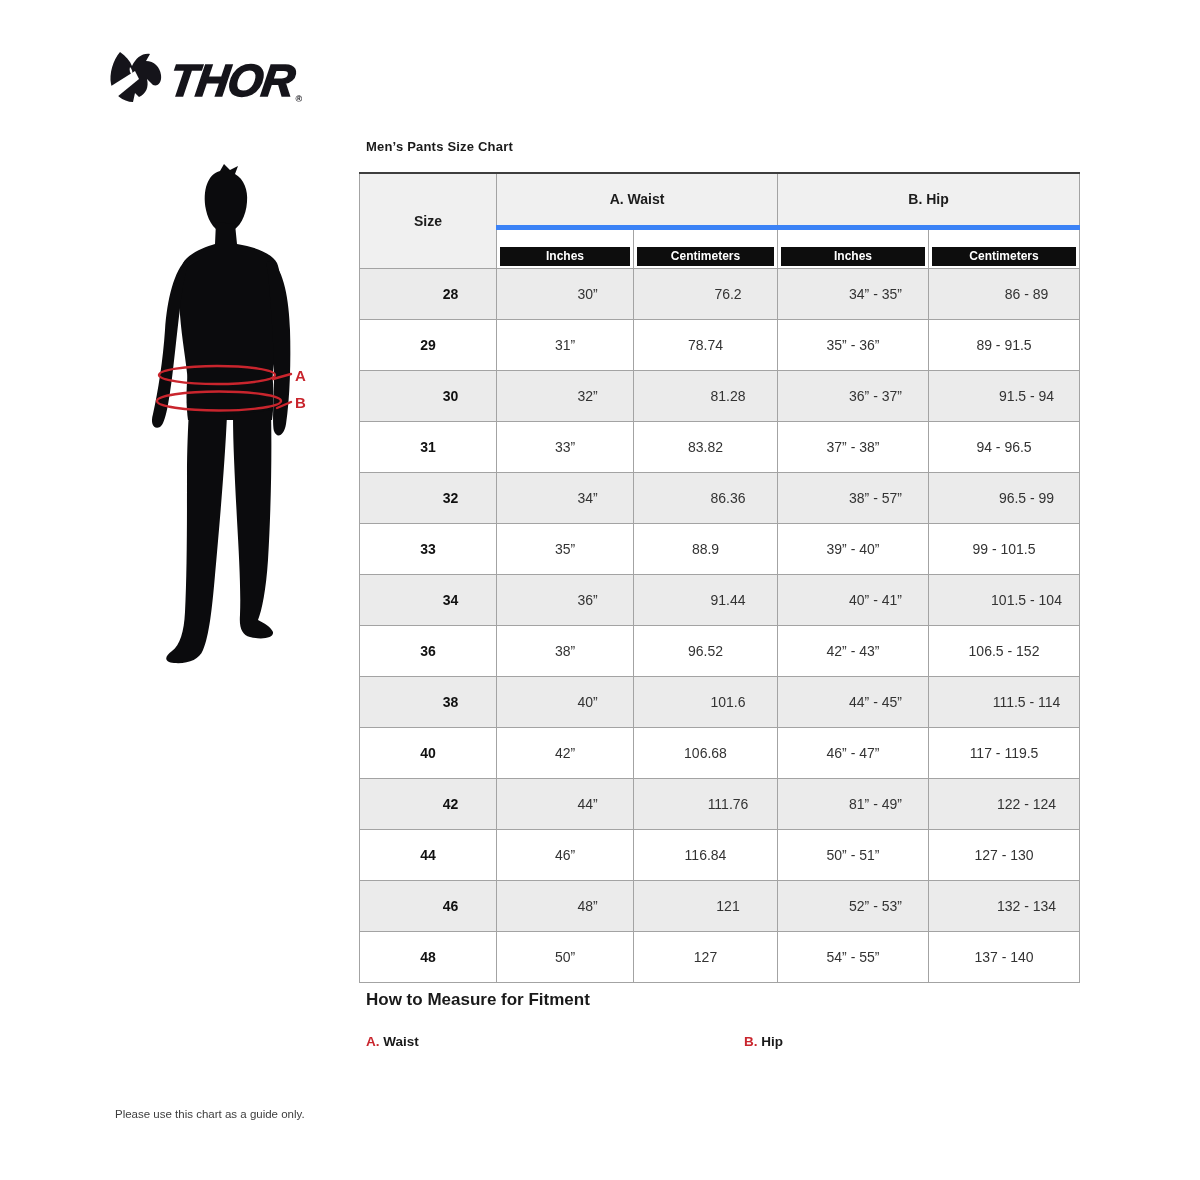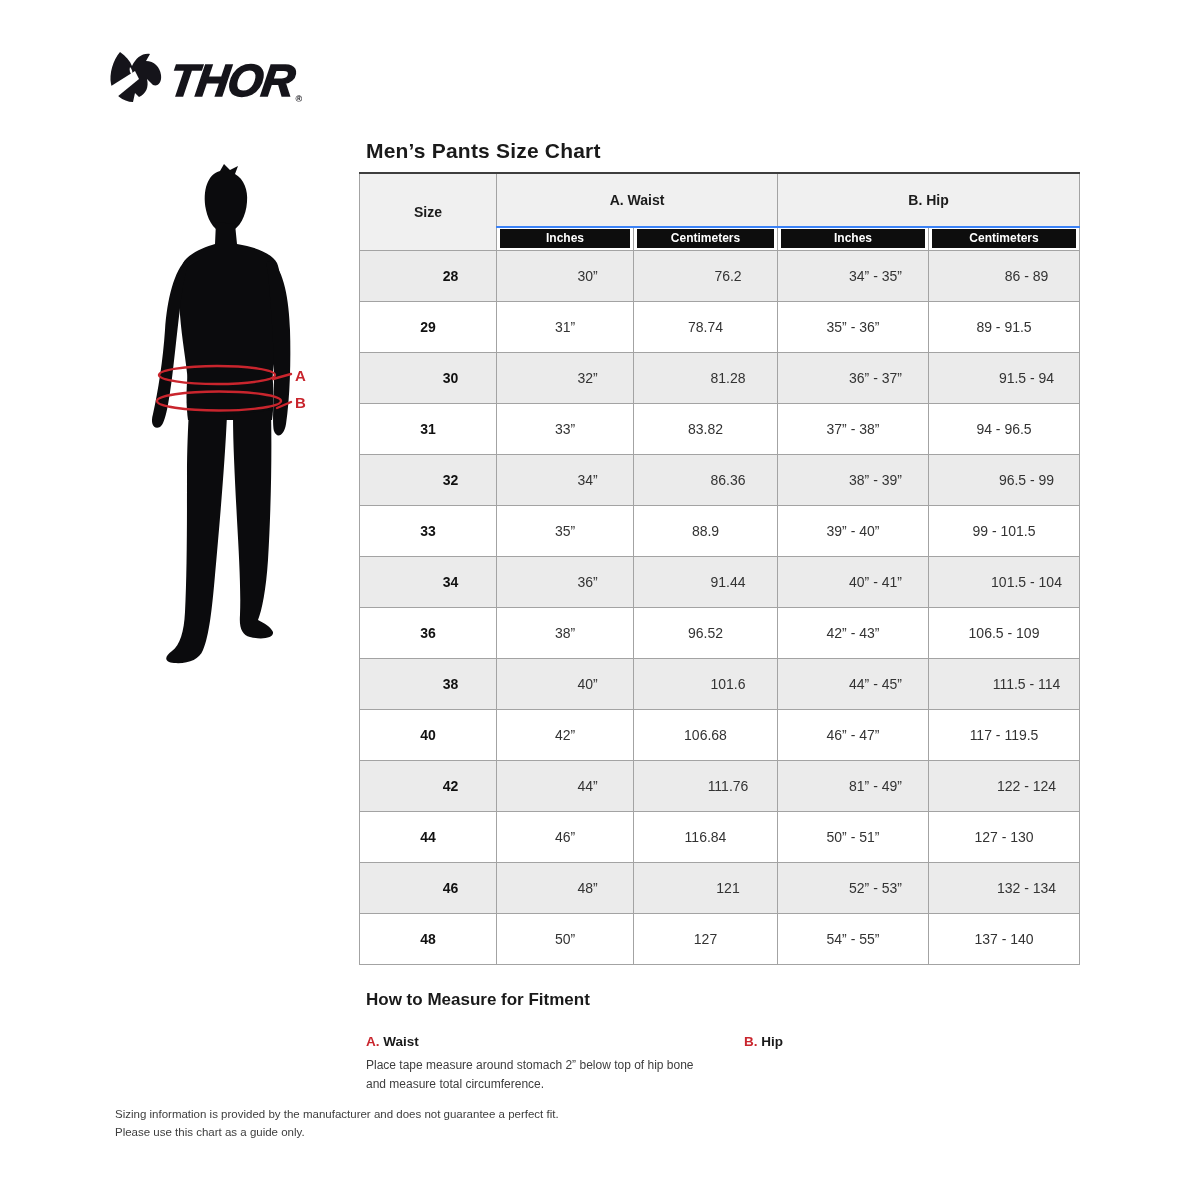--- a/index.html
+++ b/index.html
@@ -34,21 +34,21 @@
     align-self: flex-end; margin: 0 0 2px 2px;
     -webkit-text-stroke: 0;
   }
 
   
   .figure-svg { position: absolute; left: 140px; top: 160px; }
 
   
   .page-title {
     position: absolute; left: 366px; top: 139px;
-    margin: 0; font-size: 21px; font-weight: bold; color: #1a1a1a;
+    margin: 0; font-size: 13px; font-weight: bold; color: #1a1a1a;
     letter-spacing: 0.2px;
   }
 
   
   .size-table {
     position: absolute; left: 359px; top: 172px;
     width: 720px;
     border-collapse: collapse; table-layout: fixed;
     border: 1px solid #a3a3a3;
     border-top: 2px solid #3e3e3e;
@@ -59,22 +59,22 @@
     padding: 0;
   }
   .size-table thead th.group {
     background: #f0f0f0;
     height: 54px;
     font-size: 14px; font-weight: bold; color: #1c1c1c;
   }
   .size-table thead tr.subrow th {
     height: 22px;
     background: #ffffff;
-    border-top: 2px solid #3b82f6;
-    padding: 1px 3px 2px 3px;
+    border-top: 5px solid #3b82f6;
+    padding: 17px 3px 2px 3px;
   }
   .bar {
     background: #0d0d0d;
     color: #ffffff;
     font-size: 12px; font-weight: bold;
     height: 19px; line-height: 19px;
     width: 100%;
   }
   .size-table tbody td {
     height: 51px;
@@ -200,21 +200,21 @@
         <td class="size-col">31</td>
         <td>33”</td>
         <td>83.82</td>
         <td>37” - 38”</td>
         <td>94 - 96.5</td>
       </tr>
       <tr class="alt">
         <td class="size-col">32</td>
         <td>34”</td>
         <td>86.36</td>
-        <td>38” - 39”</td>
+        <td>38” - 57”</td>
         <td>96.5 - 99</td>
       </tr>
       <tr>
         <td class="size-col">33</td>
         <td>35”</td>
         <td>88.9</td>
         <td>39” - 40”</td>
         <td>99 - 101.5</td>
       </tr>
       <tr class="alt">
@@ -222,21 +222,21 @@
         <td>36”</td>
         <td>91.44</td>
         <td>40” - 41”</td>
         <td>101.5 - 104</td>
       </tr>
       <tr>
         <td class="size-col">36</td>
         <td>38”</td>
         <td>96.52</td>
         <td>42” - 43”</td>
-        <td>106.5 - 109</td>
+        <td>106.5 - 152</td>
       </tr>
       <tr class="alt">
         <td class="size-col">38</td>
         <td>40”</td>
         <td>101.6</td>
         <td>44” - 45”</td>
         <td>111.5 - 114</td>
       </tr>
       <tr>
         <td class="size-col">40</td>
@@ -277,27 +277,25 @@
 </table>
 
 <div class="measure">
   <h2 class="measure-heading">How to Measure for Fitment</h2>
   <div class="measure-cols">
     <div class="m-col-a">
       <div class="m-head">
         <span class="letter">A.</span>
         <span>Waist</span>
       </div>
-      <div class="m-text">Place tape measure around stomach 2” below top of hip bone and measure total circumference.</div>
     </div>
     <div class="m-col-b">
       <div class="m-head">
         <span class="letter">B.</span>
         <span>Hip</span>
       </div>
     </div>
   </div>
 </div>
 
 <div class="footer">
-  <div>Sizing information is provided by the manufacturer and does not guarantee a perfect fit.</div>
   <div>Please use this chart as a guide only.</div>
 </div>
 
 </body></html>

